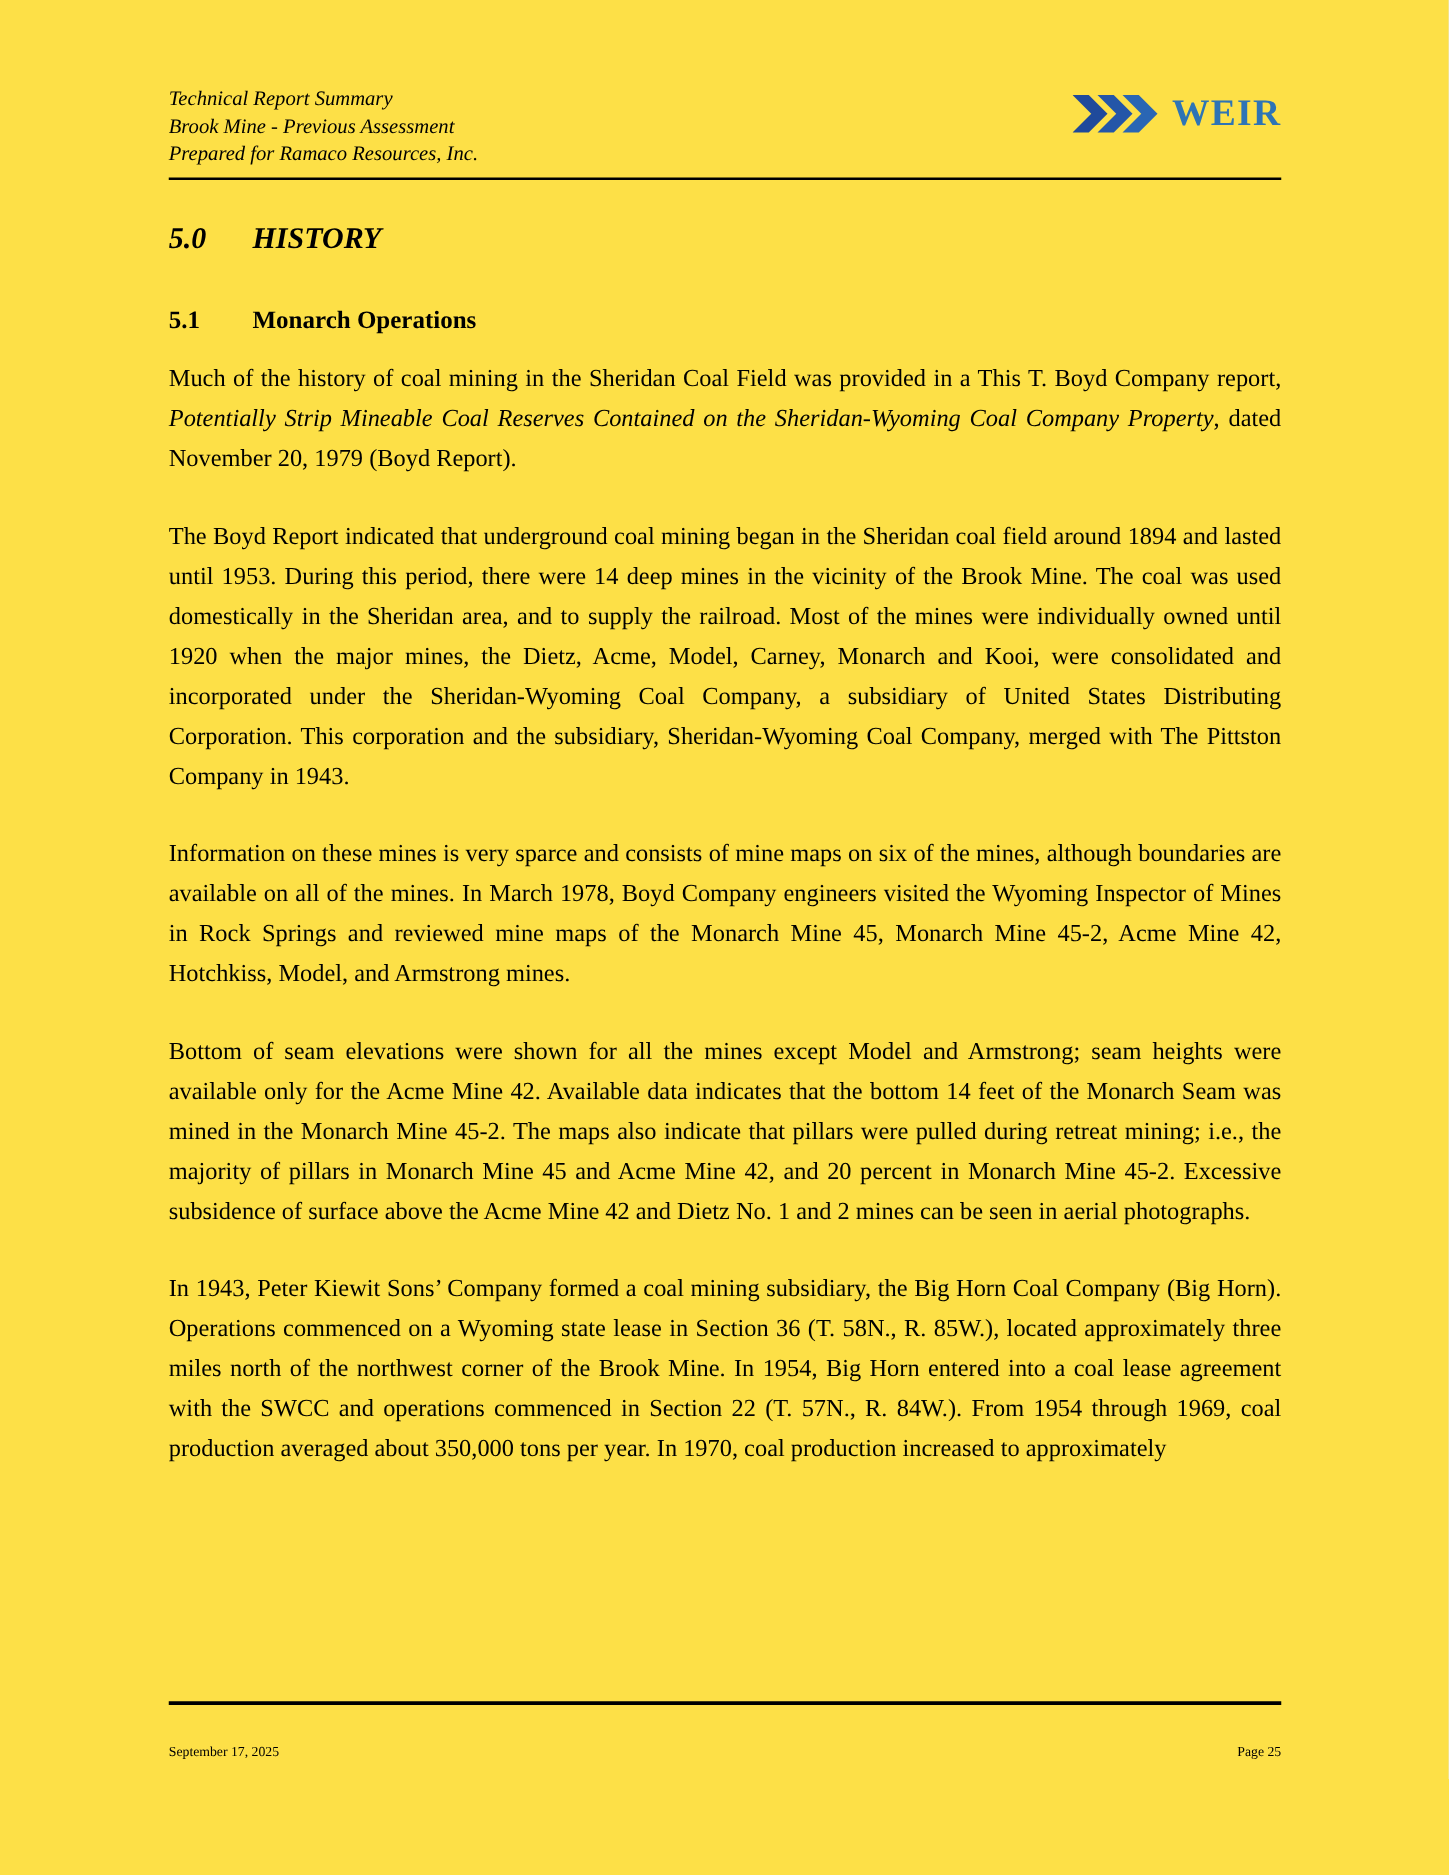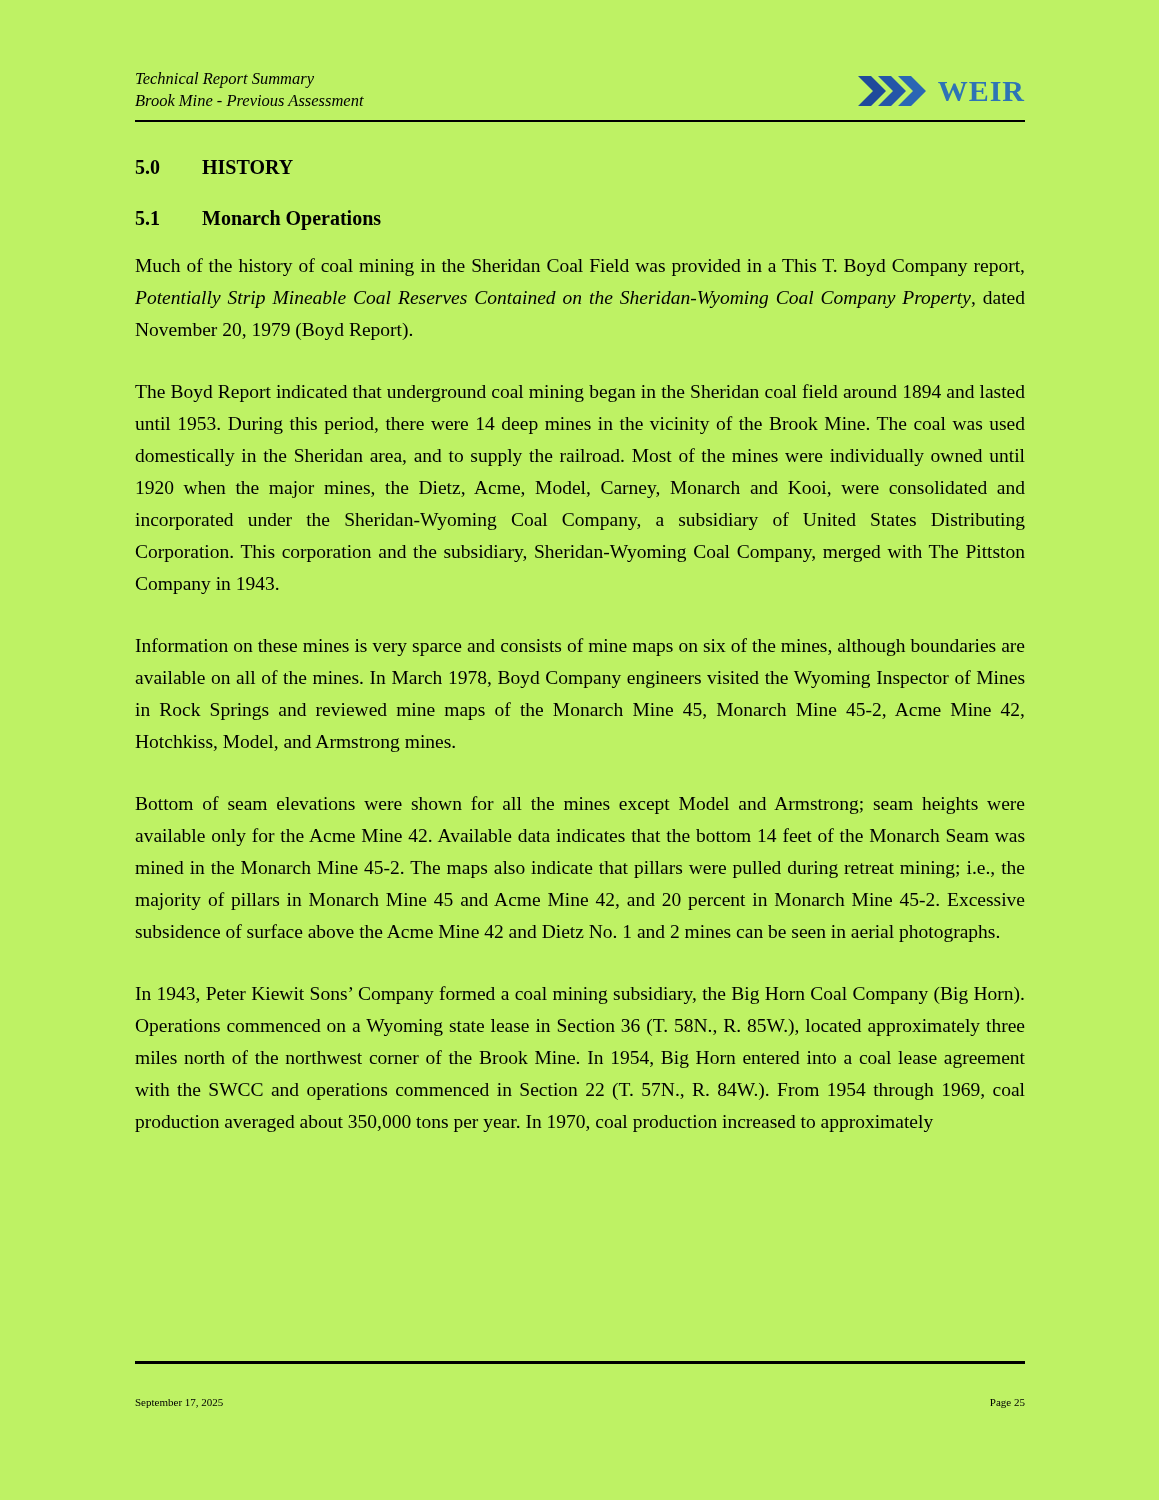--- a/index.html
+++ b/index.html
@@ -5,21 +5,21 @@
   html, body {
     margin: 0;
     padding: 0;
     background: #e8e8e8;
   }
   .page {
     position: relative;
     width: 1159px;
     height: 1500px;
     margin: 0 auto;
-    background: #bef264;
+    background: #fde047;
     font-family: "Liberation Serif", serif;
     color: #000000;
     overflow: hidden;
   }
   .content {
     position: absolute;
     left: 135px;
     width: 890px;
     top: 0;
   }
@@ -50,27 +50,28 @@
   .logo .logo-word {
     font-family: "Liberation Serif", serif;
     font-weight: bold;
     font-size: 30px;
     letter-spacing: 1px;
   }
 
   
   .h-main {
     margin-top: 34px;
-    font-size: 20px;
+    font-size: 24px;
     font-weight: bold;
     display: flex;
+    font-style: italic;
   }
   .h-main .h-num { width: 67px; flex: 0 0 67px; }
   .h-sub {
-    margin-top: 28px;
+    margin-top: 40px;
     font-size: 20px;
     font-weight: bold;
     display: flex;
   }
   .h-sub .h-num { width: 67px; flex: 0 0 67px; }
 
   
   .body-text {
     margin-top: 20px;
     font-size: 19.5px;
@@ -105,20 +106,21 @@
 <body>
 
 <div class="page">
 
   <div class="content">
 
     <div class="doc-header">
       <div class="hdr-lines">
         <div>Technical Report Summary</div>
         <div>Brook Mine - Previous Assessment</div>
+        <div>Prepared for Ramaco Resources, Inc.</div>
       </div>
       <div class="logo">
         <svg class="chevrons" width="78" height="34" viewBox="0 0 78 34" aria-hidden="true">
           <polygon points="0,2 13,2 28,17 13,32 0,32 15,17" fill="#1f4a9b"></polygon>
           <polygon points="20,2 33,2 48,17 33,32 20,32 35,17" fill="#2456a8"></polygon>
           <polygon points="40,2 53,2 68,17 53,32 40,32 55,17" fill="#2a66b4"></polygon>
         </svg>
         <span class="logo-word" style="color:#2e74b5">WEIR</span>
       </div>
     </div>

